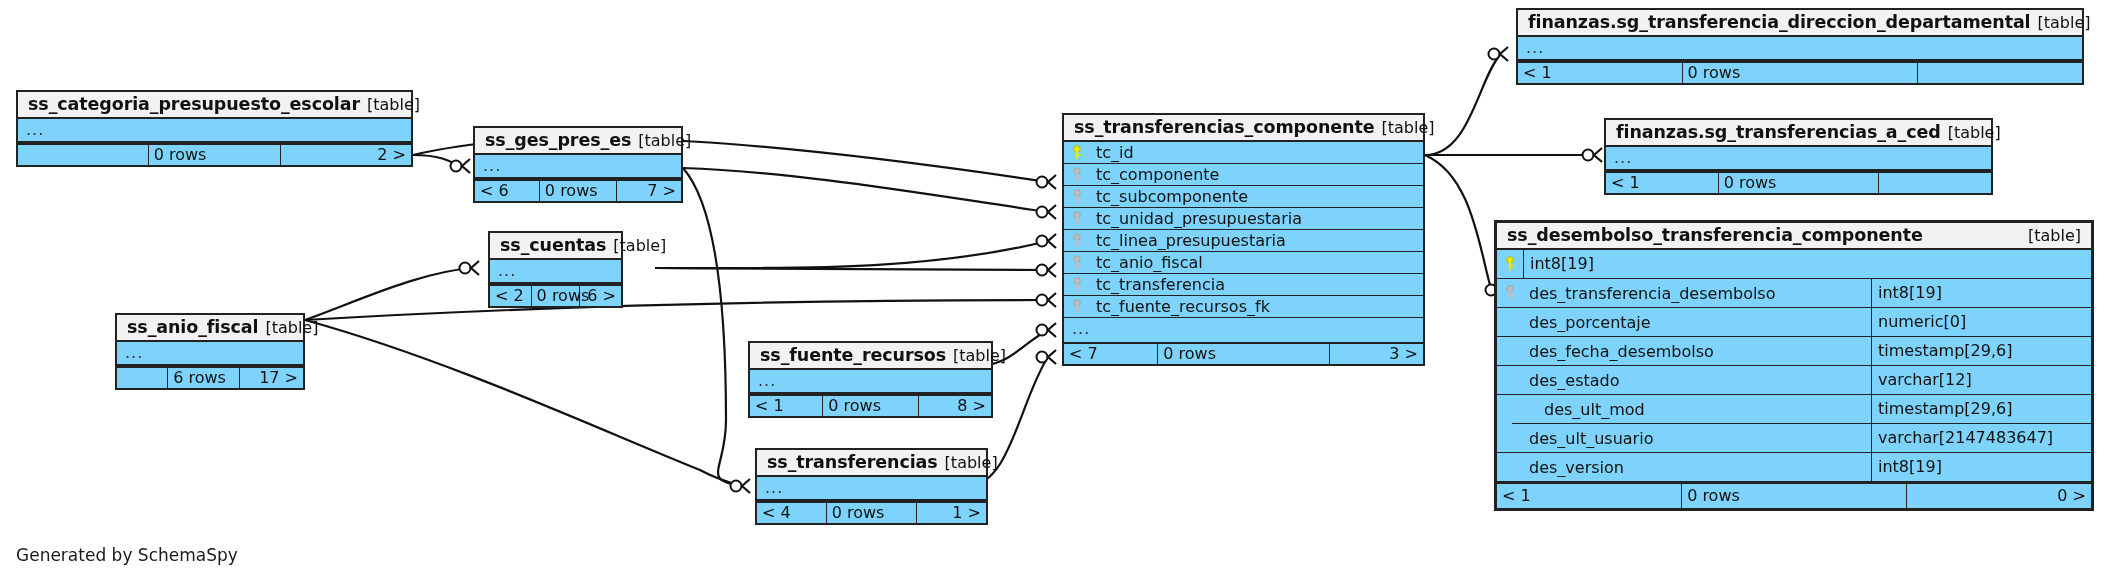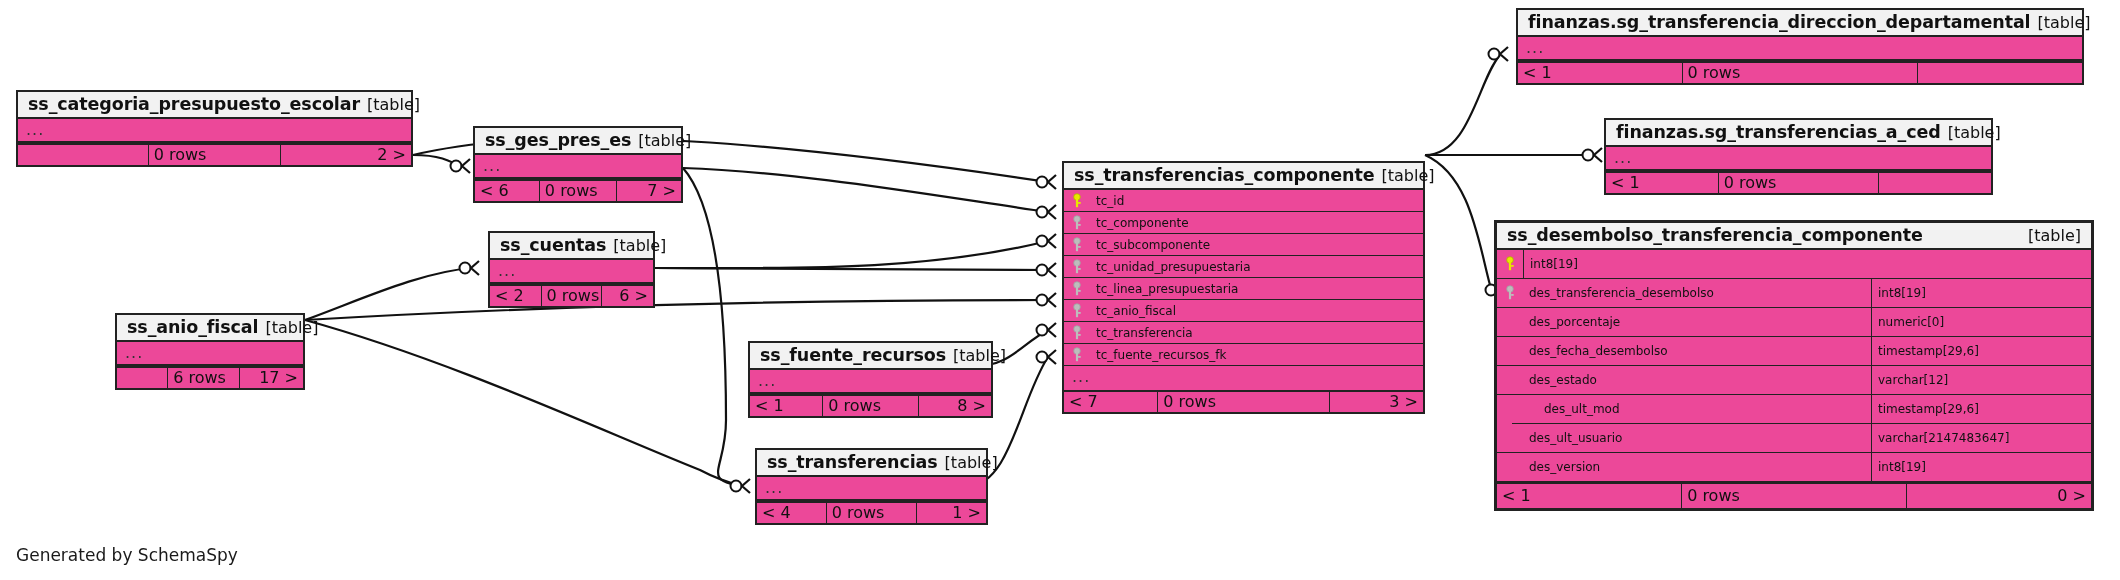--- a/index.html
+++ b/index.html
@@ -24,21 +24,21 @@
     position: absolute;
     left: 0; top: 0;
     width: 2120px;
     height: 580px;
     pointer-events: none;
     z-index: 1;
   }
   .table-box {
     position: absolute;
     box-sizing: border-box;
-    background: #ec4899;
+    background: #7dd3fc;
     border: 2px solid #222222;
     z-index: 5;
     font-size: 17px;
     color: #111111;
   }
   .table-box.thick { border-width: 3px; }
 
   .tbl-header {
     display: flex;
     align-items: center;
@@ -72,21 +72,21 @@
     line-height: 20px;
     letter-spacing: 1px;
   }
 
   .col-row {
     display: flex;
     align-items: center;
     height: 22px;
     box-sizing: border-box;
     border-bottom: 1.5px solid #222222;
-    font-size: 12px;
+    font-size: 16px;
   }
   .col-row:last-of-type { border-bottom: none; }
   .col-key {
     width: 26px;
     flex: 0 0 26px;
     display: flex;
     align-items: center;
     justify-content: center;
   }
   .col-name {
@@ -227,21 +227,21 @@
       <span class="tbl-tag">[table]</span>
     </div>
     <div class="tbl-ellipsis">...</div>
     <div class="tbl-footer">
       <span class="foot-cell foot-left" style="width:31%;">&lt; 6</span>
       <span class="foot-cell foot-mid" style="width:38%;">0 rows</span>
       <span class="foot-cell foot-right" style="width:31%;">7 &gt;</span>
     </div>
   </div>
 
-  <div class="table-box" style="left:488px; top:231px; width:167px;">
+  <div class="table-box" style="left:488px; top:231px; width:135px;">
     <div class="tbl-header">
       <span class="tbl-name">ss_cuentas</span>
       <span class="tbl-tag">[table]</span>
     </div>
     <div class="tbl-ellipsis">...</div>
     <div class="tbl-footer">
       <span class="foot-cell foot-left" style="width:31%;">&lt; 2</span>
       <span class="foot-cell foot-mid" style="width:38%;">0 rows</span>
       <span class="foot-cell foot-right" style="width:31%;">6 &gt;</span>
     </div>
@@ -279,21 +279,21 @@
       <span class="tbl-tag">[table]</span>
     </div>
     <div class="tbl-ellipsis">...</div>
     <div class="tbl-footer">
       <span class="foot-cell foot-left" style="width:30%;">&lt; 4</span>
       <span class="foot-cell foot-mid" style="width:40%;">0 rows</span>
       <span class="foot-cell foot-right" style="width:30%;">1 &gt;</span>
     </div>
   </div>
 
-  <div class="table-box" style="left:1062px; top:113px; width:363px;margin-top:48px;">
+  <div class="table-box" style="left:1062px; top:113px; width:363px;">
     <div class="tbl-header">
       <span class="tbl-name">ss_transferencias_componente</span>
       <span class="tbl-tag">[table]</span>
     </div>
 
     <div class="col-row">
       <span class="col-key">
         <svg class="key-icon" width="12" height="16" viewBox="0 0 12 16">
             <circle cx="6" cy="4" r="3.3" fill="#e8e800" stroke="#b0b000" stroke-width="0.8"></circle>
             <rect x="4.9" y="6" width="2.2" height="8.2" fill="#e8e800"></rect>

